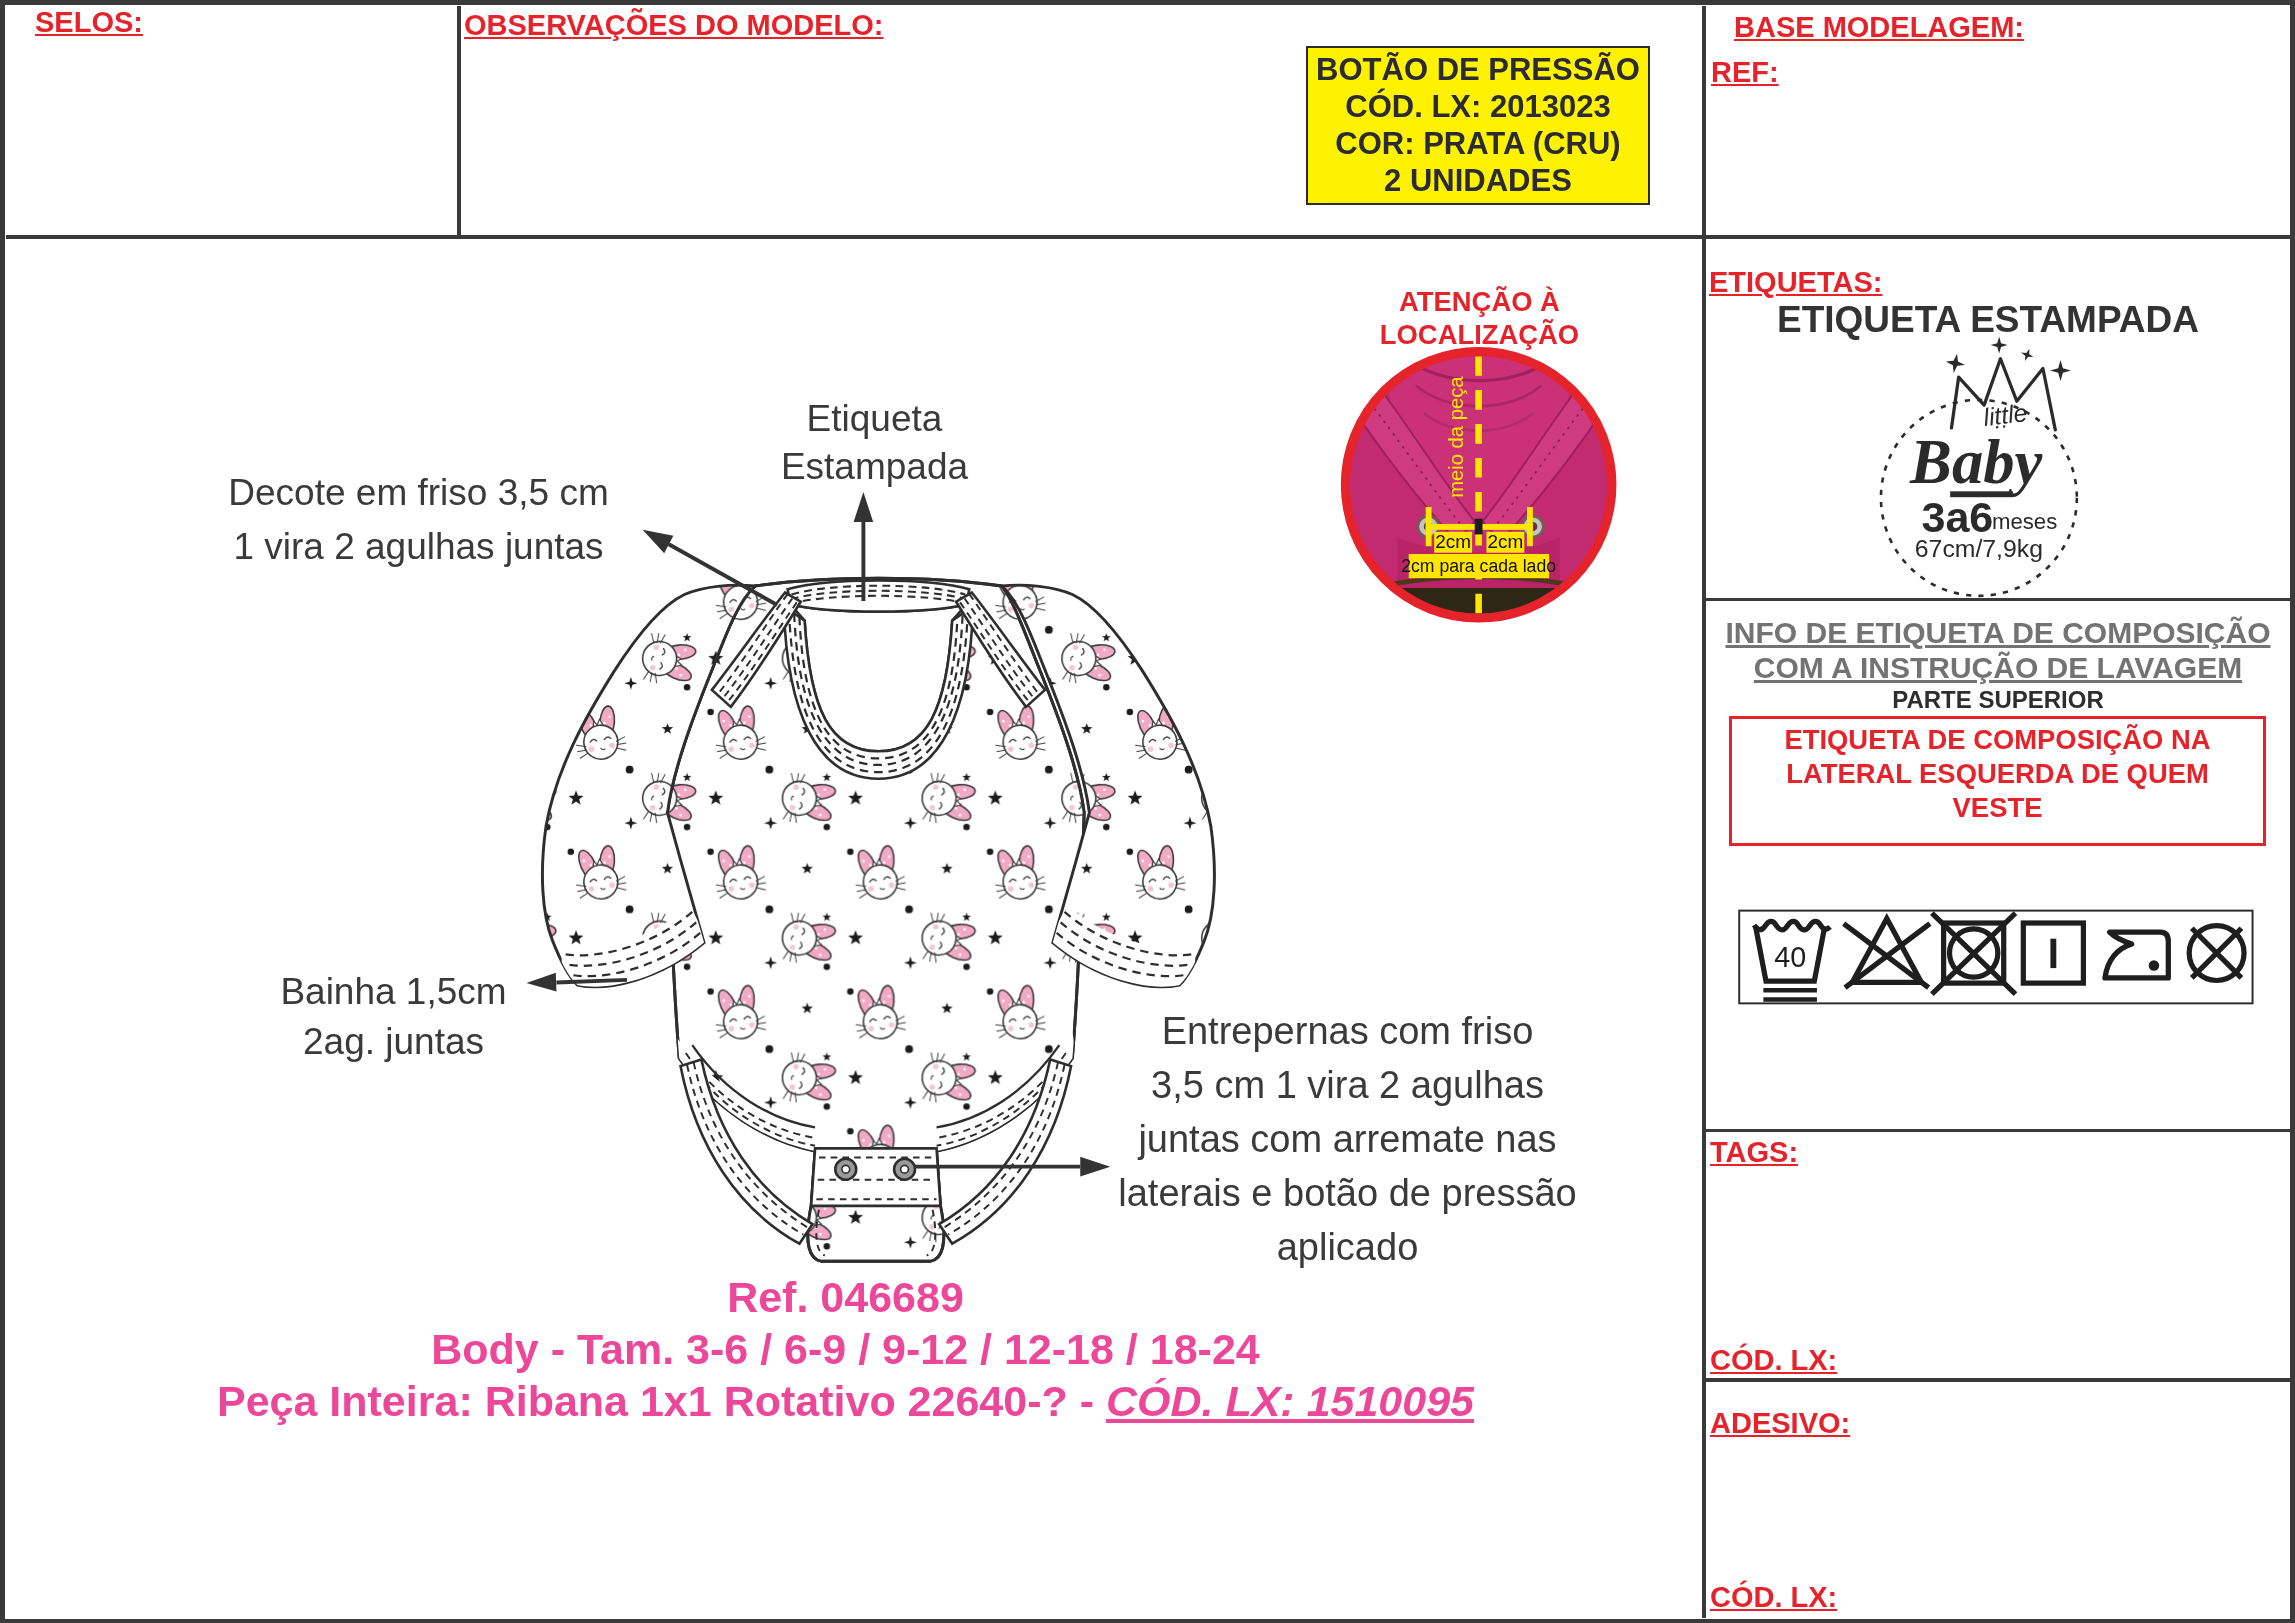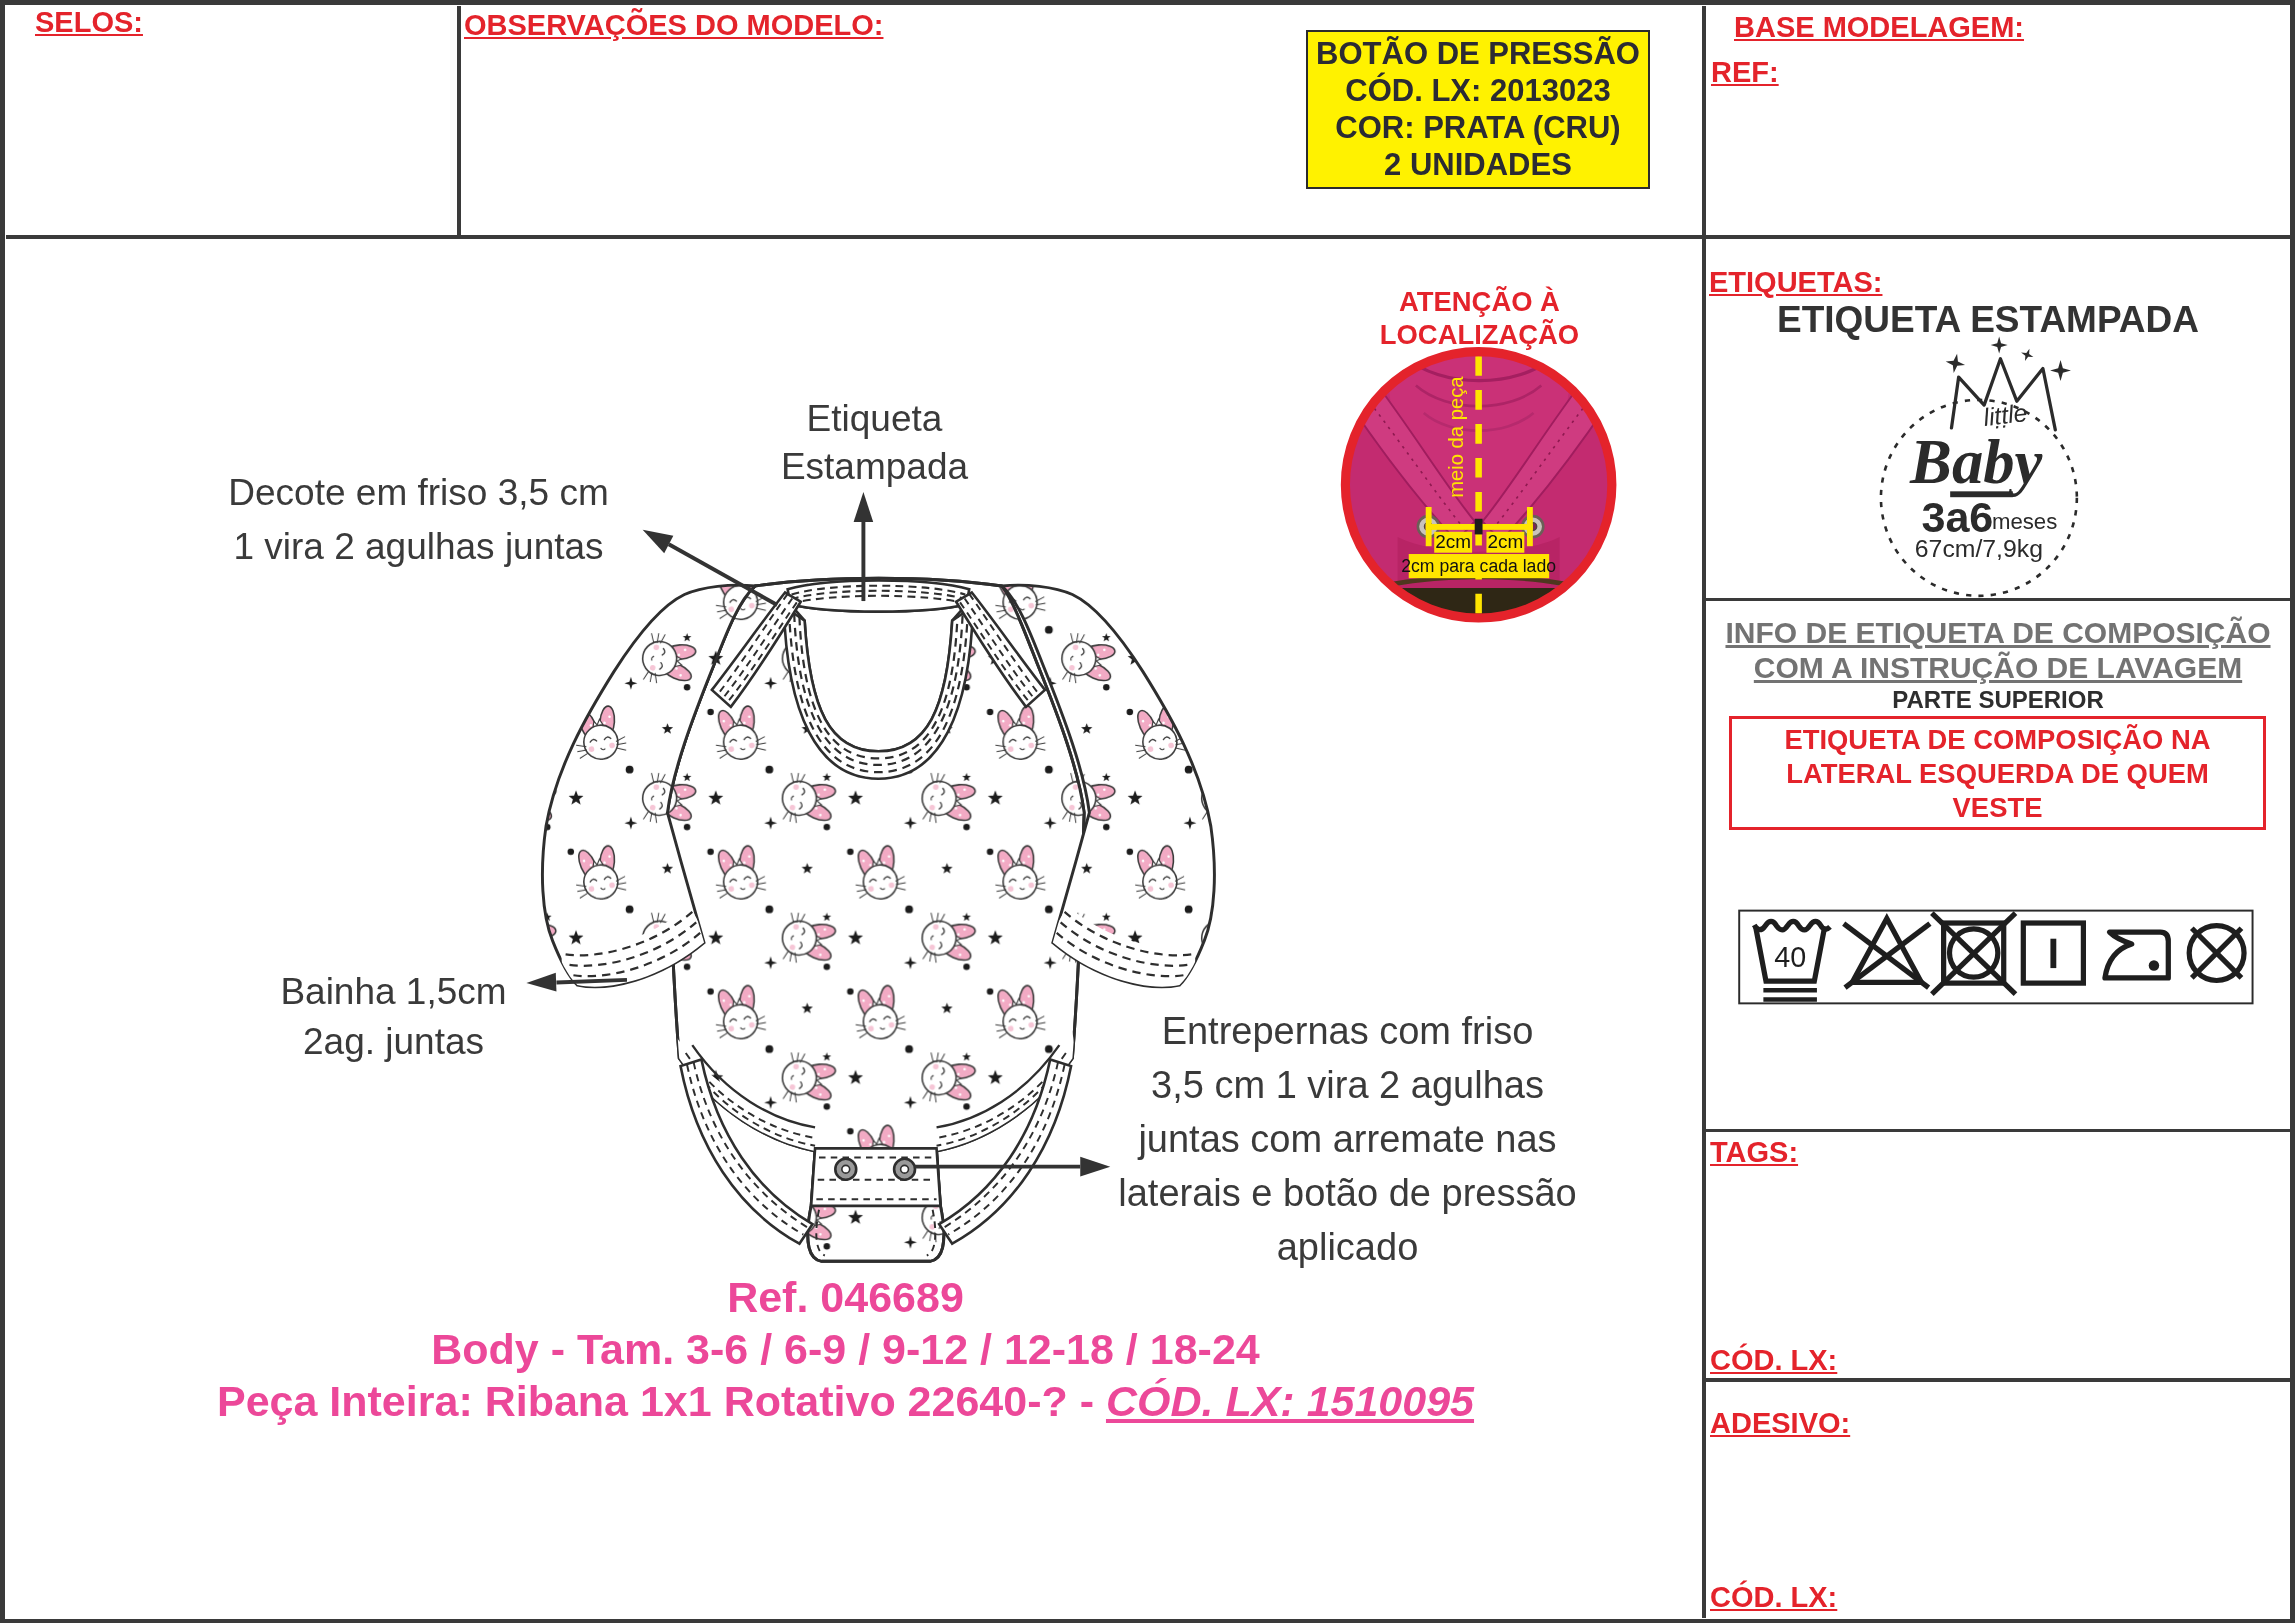--- a/index.html
+++ b/index.html
@@ -23,33 +23,33 @@
 <div class="line" style="left:1706px;top:1378px;width:584px;height:3.9px;"></div>
 <div class="hdr" style="left:15px;top:5.2px;margin-left:20px;">SELOS:</div>
 <div class="hdr" style="left:464px;top:7.8px;">OBSERVAÇÕES DO MODELO:</div>
 <div class="hdr" style="left:1711px;top:10px;margin-left:23px;">BASE MODELAGEM:</div>
 <div class="hdr" style="left:1711px;top:55px;">REF:</div>
 <div class="hdr" style="left:1709px;top:238px;margin-top:27px;">ETIQUETAS:</div>
 <div class="hdr" style="left:1710px;top:1135px;">TAGS:</div>
 <div class="hdr" style="left:1710px;top:1343px;">CÓD. LX:</div>
 <div class="hdr" style="left:1710px;top:1406px;">ADESIVO:</div>
 <div class="hdr" style="left:1710px;top:1580px;">CÓD. LX:</div>
-<div class="abs" style="left:1306px;top:30px;width:344px;height:159px;background:#FFF200;
+<div class="abs" style="left:1306px;top:46px;width:344px;height:159px;background:#FFF200;
      border:2.6px solid #2b2b2b;box-sizing:border-box;color:#2b2b33;font-weight:bold;font-size:31px;
      line-height:37px;text-align:center;padding-top:3.3px;">
   BOTÃO DE PRESSÃO<br>CÓD. LX: 2013023<br>COR: PRATA (CRU)<br>2 UNIDADES</div>
 <div class="abs" style="left:1316px;top:285px;width:327px;text-align:center;color:#e4232b;
      font-weight:bold;font-size:27.4px;line-height:33px;">ATENÇÃO À<br>LOCALIZAÇÃO</div>
 <div class="abs" style="left:1696px;top:299px;width:584px;text-align:center;color:#333;
      font-weight:bold;font-size:37px;">ETIQUETA ESTAMPADA</div>
 <div class="abs" style="left:1706px;top:615px;width:584px;text-align:center;color:#737373;
      font-weight:bold;font-size:30px;line-height:35px;"><span style="text-decoration:underline;">INFO DE ETIQUETA DE COMPOSIÇÃO<br>COM A INSTRUÇÃO DE LAVAGEM</span></div>
 <div class="abs" style="left:1706px;top:686px;width:584px;text-align:center;color:#2e2e2e;
      font-weight:bold;font-size:24px;">PARTE SUPERIOR</div>
-<div class="abs" style="left:1729px;top:716px;width:537px;height:114px;border:3.3px solid #e4232b;
+<div class="abs" style="left:1729px;top:716px;width:537px;height:130px;border:3.3px solid #e4232b;
      box-sizing:border-box;color:#e4232b;font-weight:bold;font-size:27.4px;line-height:34px;
      text-align:center;padding-top:3.9px;">ETIQUETA DE COMPOSIÇÃO NA<br>LATERAL ESQUERDA DE QUEM<br>VESTE</div>
 <div class="ann" style="left:157px;top:466px;width:523px;font-size:37px;line-height:54px;">Decote em friso 3,5 cm<br>1 vira 2 agulhas juntas</div>
 <div class="ann" style="left:132px;top:967px;width:523px;font-size:37px;line-height:50px;">Bainha 1,5cm<br>2ag. juntas</div>
 <div class="ann" style="left:613px;top:395px;width:523px;font-size:37px;line-height:48px;">Etiqueta<br>Estampada</div>
 <div class="ann" style="left:1086px;top:1004px;width:523px;font-size:38px;line-height:54px;">Entrepernas com friso<br>3,5 cm 1 vira 2 agulhas<br>juntas com arremate nas<br>laterais e botão de pressão<br>aplicado</div>
 <div class="abs" style="left:127px;top:1271px;width:1437px;text-align:center;color:#ec4899;
      font-weight:bold;font-size:43px;line-height:52px;">Ref. 046689<br>Body - Tam. 3-6 / 6-9 / 9-12 / 12-18 / 18-24<br>Peça Inteira: Ribana 1x1 Rotativo 22640-? - <span style="font-style:italic;text-decoration:underline;">CÓD. LX: 1510095</span></div>
 <svg class="abs" style="left:0;top:0;" width="2295" height="1624" viewBox="0 0 3514 2486">
     <defs>

